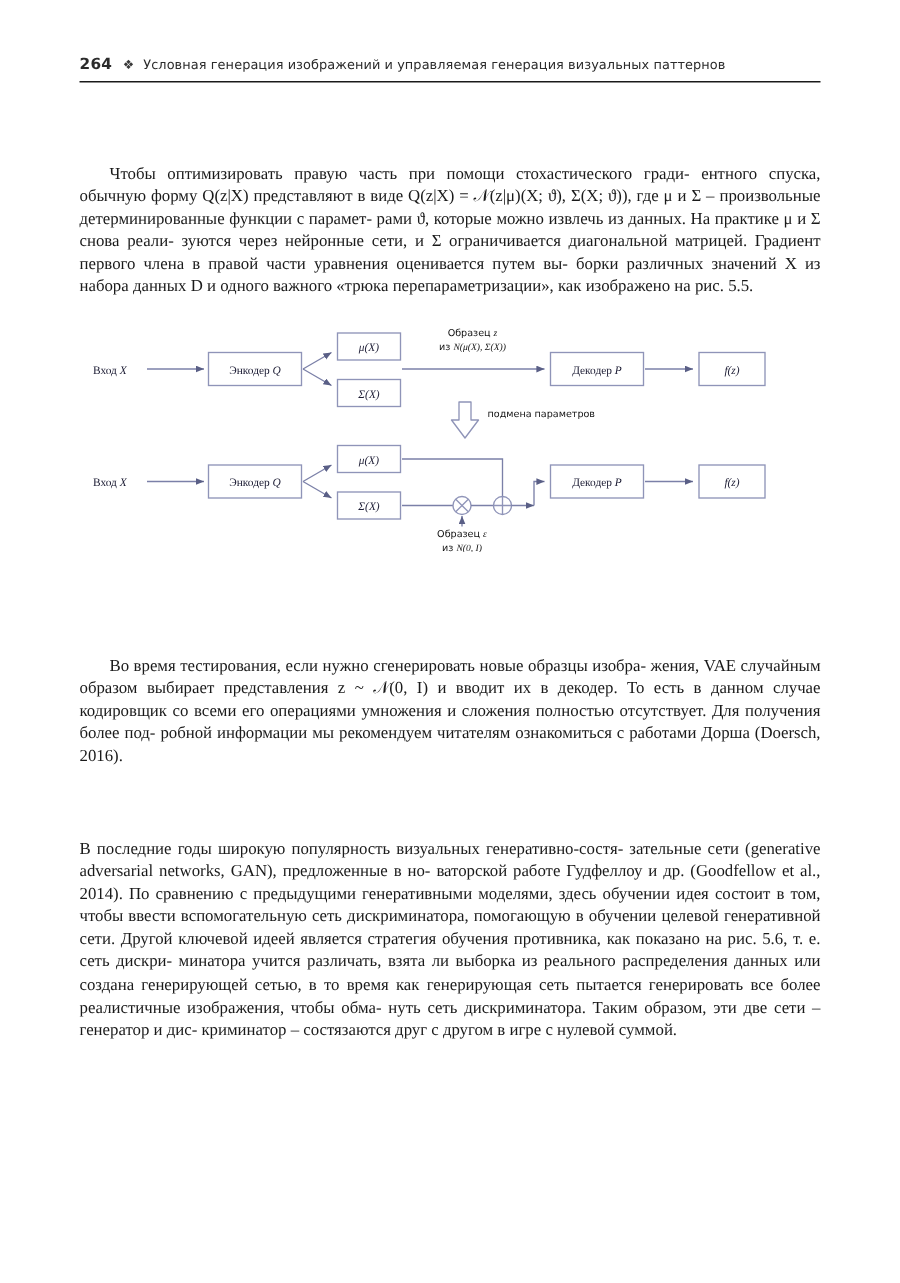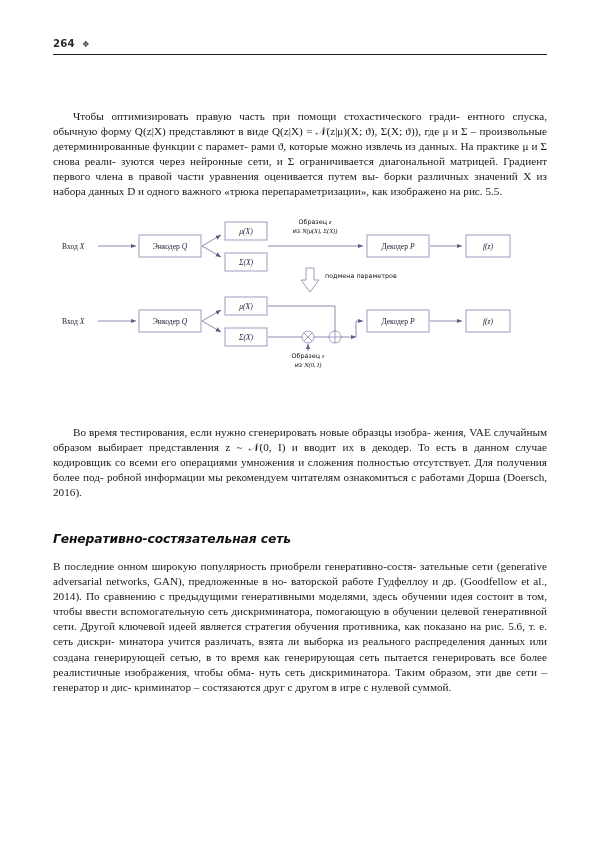--- a/index.html
+++ b/index.html
@@ -43,21 +43,21 @@
     font-size:11.2px;
     line-height:15.1px;
     text-align:justify;
     text-justify:inter-word;
     hyphens:manual;
   }
   .col p{ margin:0; }
   .indent{ text-indent:20px; }
 
   #para1{ top:70px;margin-top:39px; }
-  #para2{ top:425px; }
+  #para2{ top:437px; }
   #para3{ top:559px; }
 
   .section-head{
     position:absolute;
     left:53px; width:494px;
     top:532px;
     font-family:"DejaVu Sans", sans-serif;
     font-style:italic;
     font-weight:700;
     font-size:12.3px;
@@ -94,20 +94,21 @@
   .it-s{ font-style:italic; }
 </style>
 </head>
 <body>
 
 <div class="page">
 
   <div class="running-head">
     <span class="rh-page">264</span>
     <span class="rh-diamond">❖</span>
+    <span class="rh-title">Условная генерация изображений и управляемая генерация визуальных паттернов</span>
   </div>
   <div class="rule"></div>
 
   <div class="col" id="para1">
     <p class="indent">
       <span>Чтобы оптимизировать правую часть при помощи стохастического гради-</span>
       <span>ентного спуска, обычную форму Q(z|X) представляют в виде Q(z|X) = 𝒩(z|μ)(X;</span>
       <span>ϑ), Σ(X; ϑ)), где μ и Σ – произвольные детерминированные функции с парамет-</span>
       <span>рами ϑ, которые можно извлечь из данных. На практике μ и Σ снова реали-</span>
       <span>зуются через нейронные сети, и Σ ограничивается диагональной матрицей.</span>
@@ -215,25 +216,24 @@
     <p class="indent">
       <span>Во время тестирования, если нужно сгенерировать новые образцы изобра-</span>
       <span>жения, VAE случайным образом выбирает представления z ~ 𝒩(0, I) и вводит</span>
       <span>их в декодер. То есть в данном случае кодировщик со всеми его операциями</span>
       <span>умножения и сложения полностью отсутствует. Для получения более под-</span>
       <span>робной информации мы рекомендуем читателям ознакомиться с работами</span>
       <span>Дорша (Doersch, 2016).</span>
     </p>
   </div>
 
-  <div class="section-head">Генеративно-состязательная сеть</div>
 
   <div class="col" id="para3">
     <p>
-      <span>В последние онном широкую популярность приобрели генеративно-состя-</span>
+      <span>В последние годы широкую популярность визуальных генеративно-состя-</span>
       <span>зательные сети (generative adversarial networks, GAN), предложенные в но-</span>
       <span>ваторской работе Гудфеллоу и др. (Goodfellow et al., 2014). По сравнению</span>
       <span>с предыдущими генеративными моделями, здесь обучении идея состоит</span>
       <span>в том, чтобы ввести вспомогательную сеть дискриминатора, помогающую</span>
       <span>в обучении целевой генеративной сети. Другой ключевой идеей является</span>
       <span>стратегия обучения противника, как показано на рис. 5.6, т. е. сеть дискри-</span>
       <span>минатора учится различать, взята ли выборка из реального распределения</span>
       <span>данных или создана генерирующей сетью, в то время как генерирующая сеть</span>
       <span>пытается генерировать все более реалистичные изображения, чтобы обма-</span>
       <span>нуть сеть дискриминатора. Таким образом, эти две сети – генератор и дис-</span>

